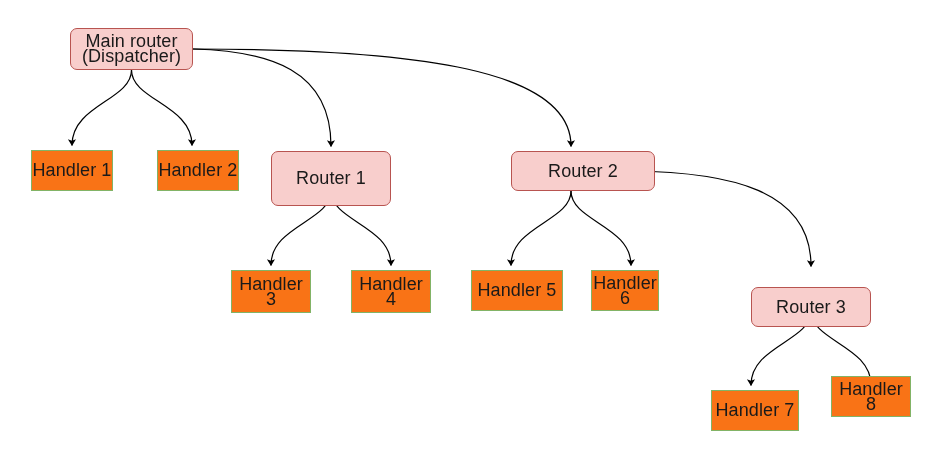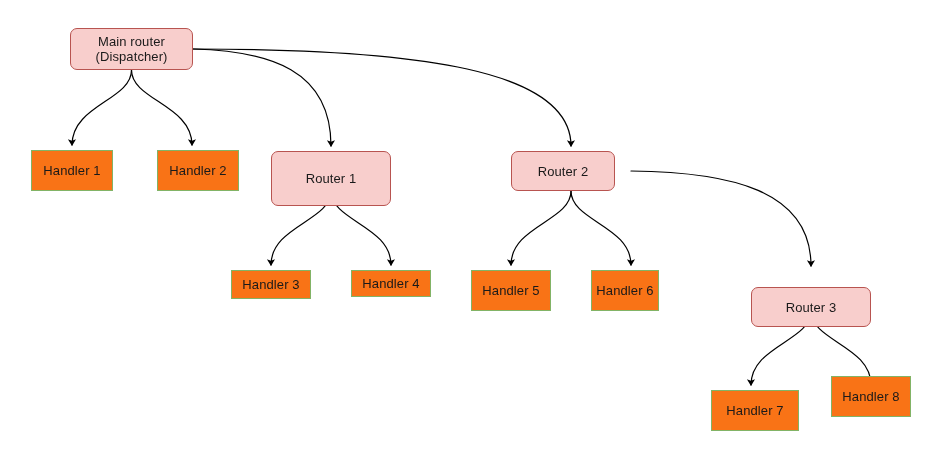--- a/index.html
+++ b/index.html
@@ -25,21 +25,21 @@
     height: 461px;
     pointer-events: none;
   }
   .node {
     position: absolute;
     box-sizing: border-box;
     display: flex;
     align-items: center;
     justify-content: center;
     text-align: center;
-    font-size: 13px;
+    font-size: 18px;
     line-height: 15px;
     color: #1a1a1a;
     letter-spacing: 0.1px;
     white-space: pre-line;
     z-index: 2;
   }
   .node-router {
     background: #f8cecc;
     border: 1px solid #b85450;
     border-radius: 7px;
@@ -75,23 +75,23 @@
         <path d="M 811 311 C 811 341 871 346 871 385" fill="none" stroke="#000000" stroke-width="1.2" stroke-linecap="round" marker-end="url(#arrowhead)"></path>
       </g>
   </svg>
 
   <div id="nodes-layer">
       <div class="node node-router" style="left: 70px; top: 28px; width: 123px; height: 42px;">Main router
 (Dispatcher)</div>
       <div class="node node-handler" style="left: 31px; top: 150px; width: 82px; height: 41px;">Handler 1</div>
       <div class="node node-handler" style="left: 157px; top: 150px; width: 82px; height: 41px;">Handler 2</div>
       <div class="node node-router" style="left: 271px; top: 151px; width: 120px; height: 55px;">Router 1</div>
-      <div class="node node-router" style="left: 511px; top: 151px; width: 104px; height: 40px;">Router 2</div>
-      <div class="node node-handler" style="left: 231px; top: 270px; width: 80px; height: 29px;">Handler 3</div>
-      <div class="node node-handler" style="left: 351px; top: 270px; width: 80px; height: 27px;">Handler 4</div>
-      <div class="node node-handler" style="left: 471px; top: 270px; width: 80px; height: 41px;">Handler 5</div>
+      <div class="node node-router" style="left: 511px; top: 151px; width: 144px; height: 40px;">Router 2</div>
+      <div class="node node-handler" style="left: 231px; top: 270px; width: 80px; height: 43px;">Handler 3</div>
+      <div class="node node-handler" style="left: 351px; top: 270px; width: 80px; height: 43px;">Handler 4</div>
+      <div class="node node-handler" style="left: 471px; top: 270px; width: 92px; height: 41px;">Handler 5</div>
       <div class="node node-handler" style="left: 591px; top: 270px; width: 68px; height: 41px;">Handler 6</div>
       <div class="node node-router" style="left: 751px; top: 271px; width: 120px; height: 40px; margin-top: 16px;">Router 3</div>
       <div class="node node-handler" style="left: 711px; top: 390px; width: 88px; height: 41px; text-align: right;">Handler 7</div>
       <div class="node node-handler" style="left: 831px; top: 376px; width: 80px; height: 41px;">Handler 8</div>
     </div>
 
 </div>
 
 </body></html>

